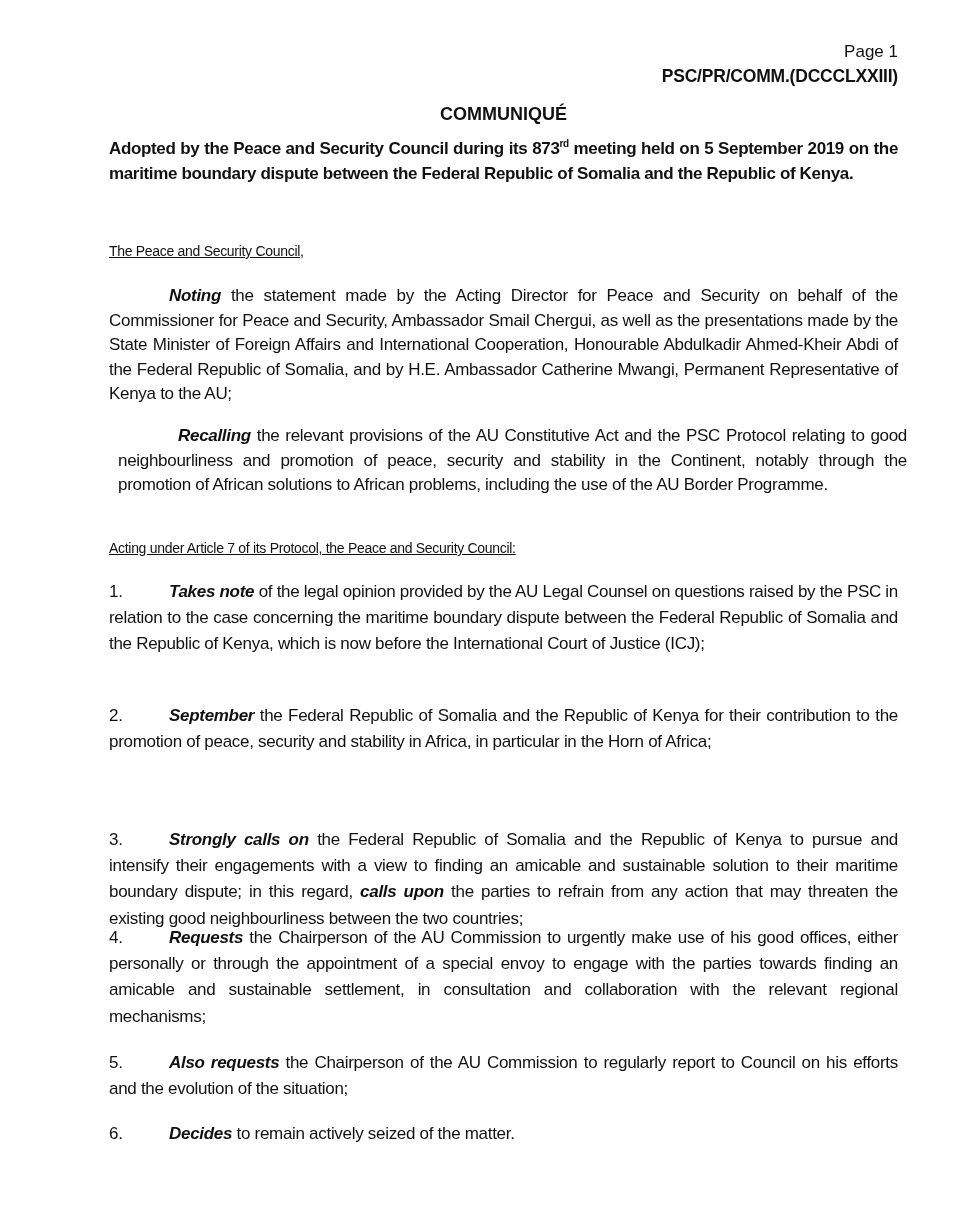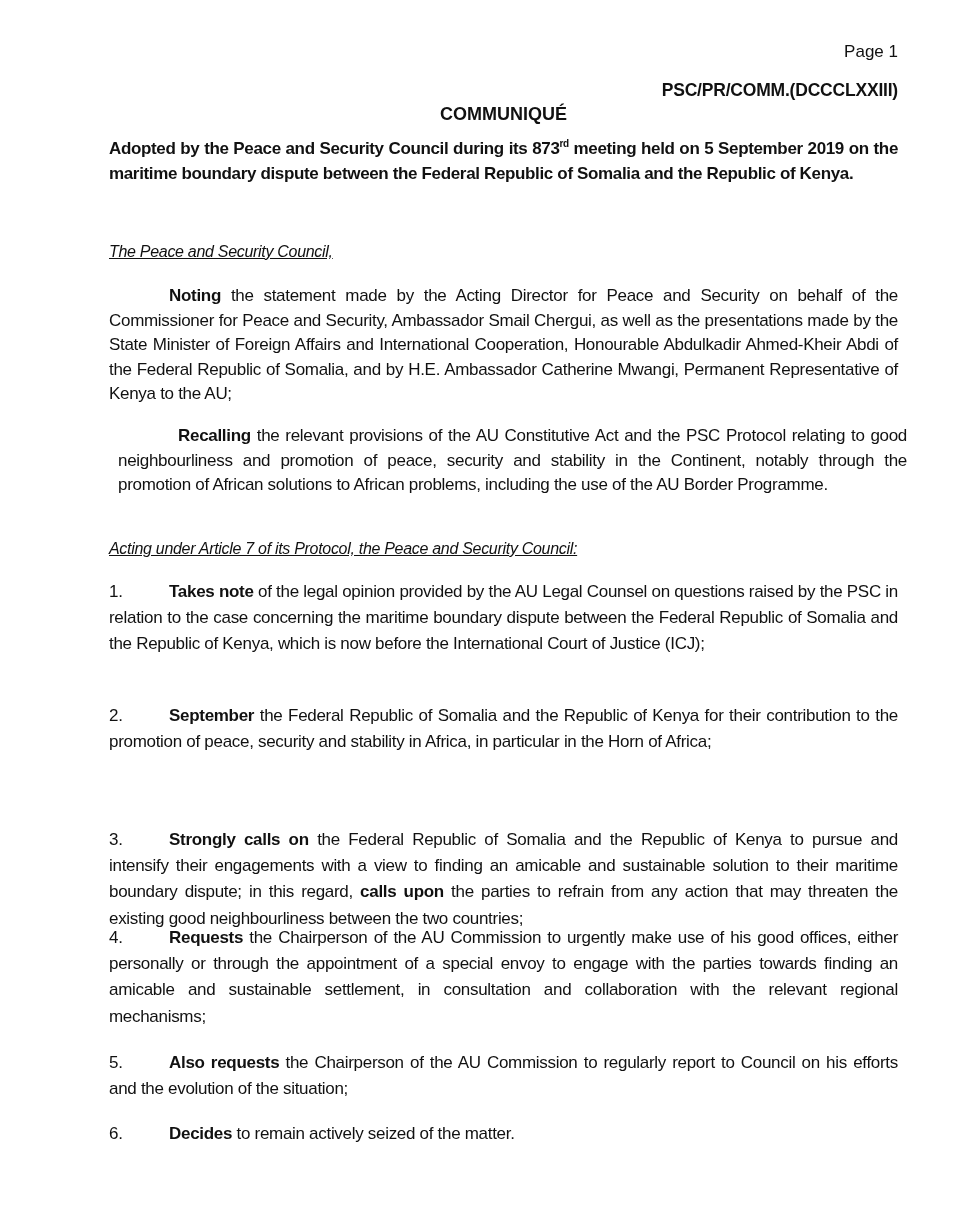--- a/index.html
+++ b/index.html
@@ -3,27 +3,27 @@
 <meta charset="utf-8">
 <style>
   html, body { margin: 0; padding: 0; background: #ffffff; }
   body {
     width: 963px; height: 1209px; position: relative; overflow: hidden;
     font-family: "Liberation Sans", sans-serif; color: #111111;
     font-size: 17px;
   }
   .page { position: absolute; left: 109px; top: 0; width: 789px; }
   .hdr-page { position: absolute; right: 65px; top: 42px; font-size: 17px; text-align: right; }
-  .hdr-ref { position: absolute; right: 65px; top: 80px; font-size: 17.5px; font-weight: bold; text-align: right; letter-spacing: -0.2px; }
+  .hdr-ref { position: absolute; right: 65px; top: 66px; font-size: 17.5px; font-weight: bold; text-align: right; letter-spacing: -0.2px; }
   .title { position: absolute; left: 0; width: 100%; top: 104px; text-align: center; font-weight: bold; font-size: 18px; }
   .adopted { position: absolute; left: 0; width: 789px; top: 136px; font-weight: bold; line-height: 25px; text-align: justify; font-size: 17px; letter-spacing: -0.35px; }
   .adopted sup { font-size: 10px; vertical-align: 7px; line-height: 0; }
-  .u-head { position: absolute; left: 0; text-decoration: underline; font-size: 16px; letter-spacing: -0.3px; font-style: italic; }
+  .u-head { position: absolute; left: 0; text-decoration: underline; font-size: 14px; letter-spacing: -0.3px; }
   .para { position: absolute; left: 0; width: 789px; line-height: 24.6px; text-align: justify; text-align-last: left; font-size: 17px; letter-spacing: -0.3px; }
-  .para .lead { font-weight: bold; }
+  .para .lead { font-weight: bold; font-style: italic; }
   .indent { text-indent: 60px; }
   .num { display: inline-block; width: 60px; }
   .op { line-height: 26.2px; }
 </style>
 </head>
 <body>
 
 <div class="hdr-page">Page 1</div>
 <div class="hdr-ref">PSC/PR/COMM.(DCCCLXXIII)</div>
 

